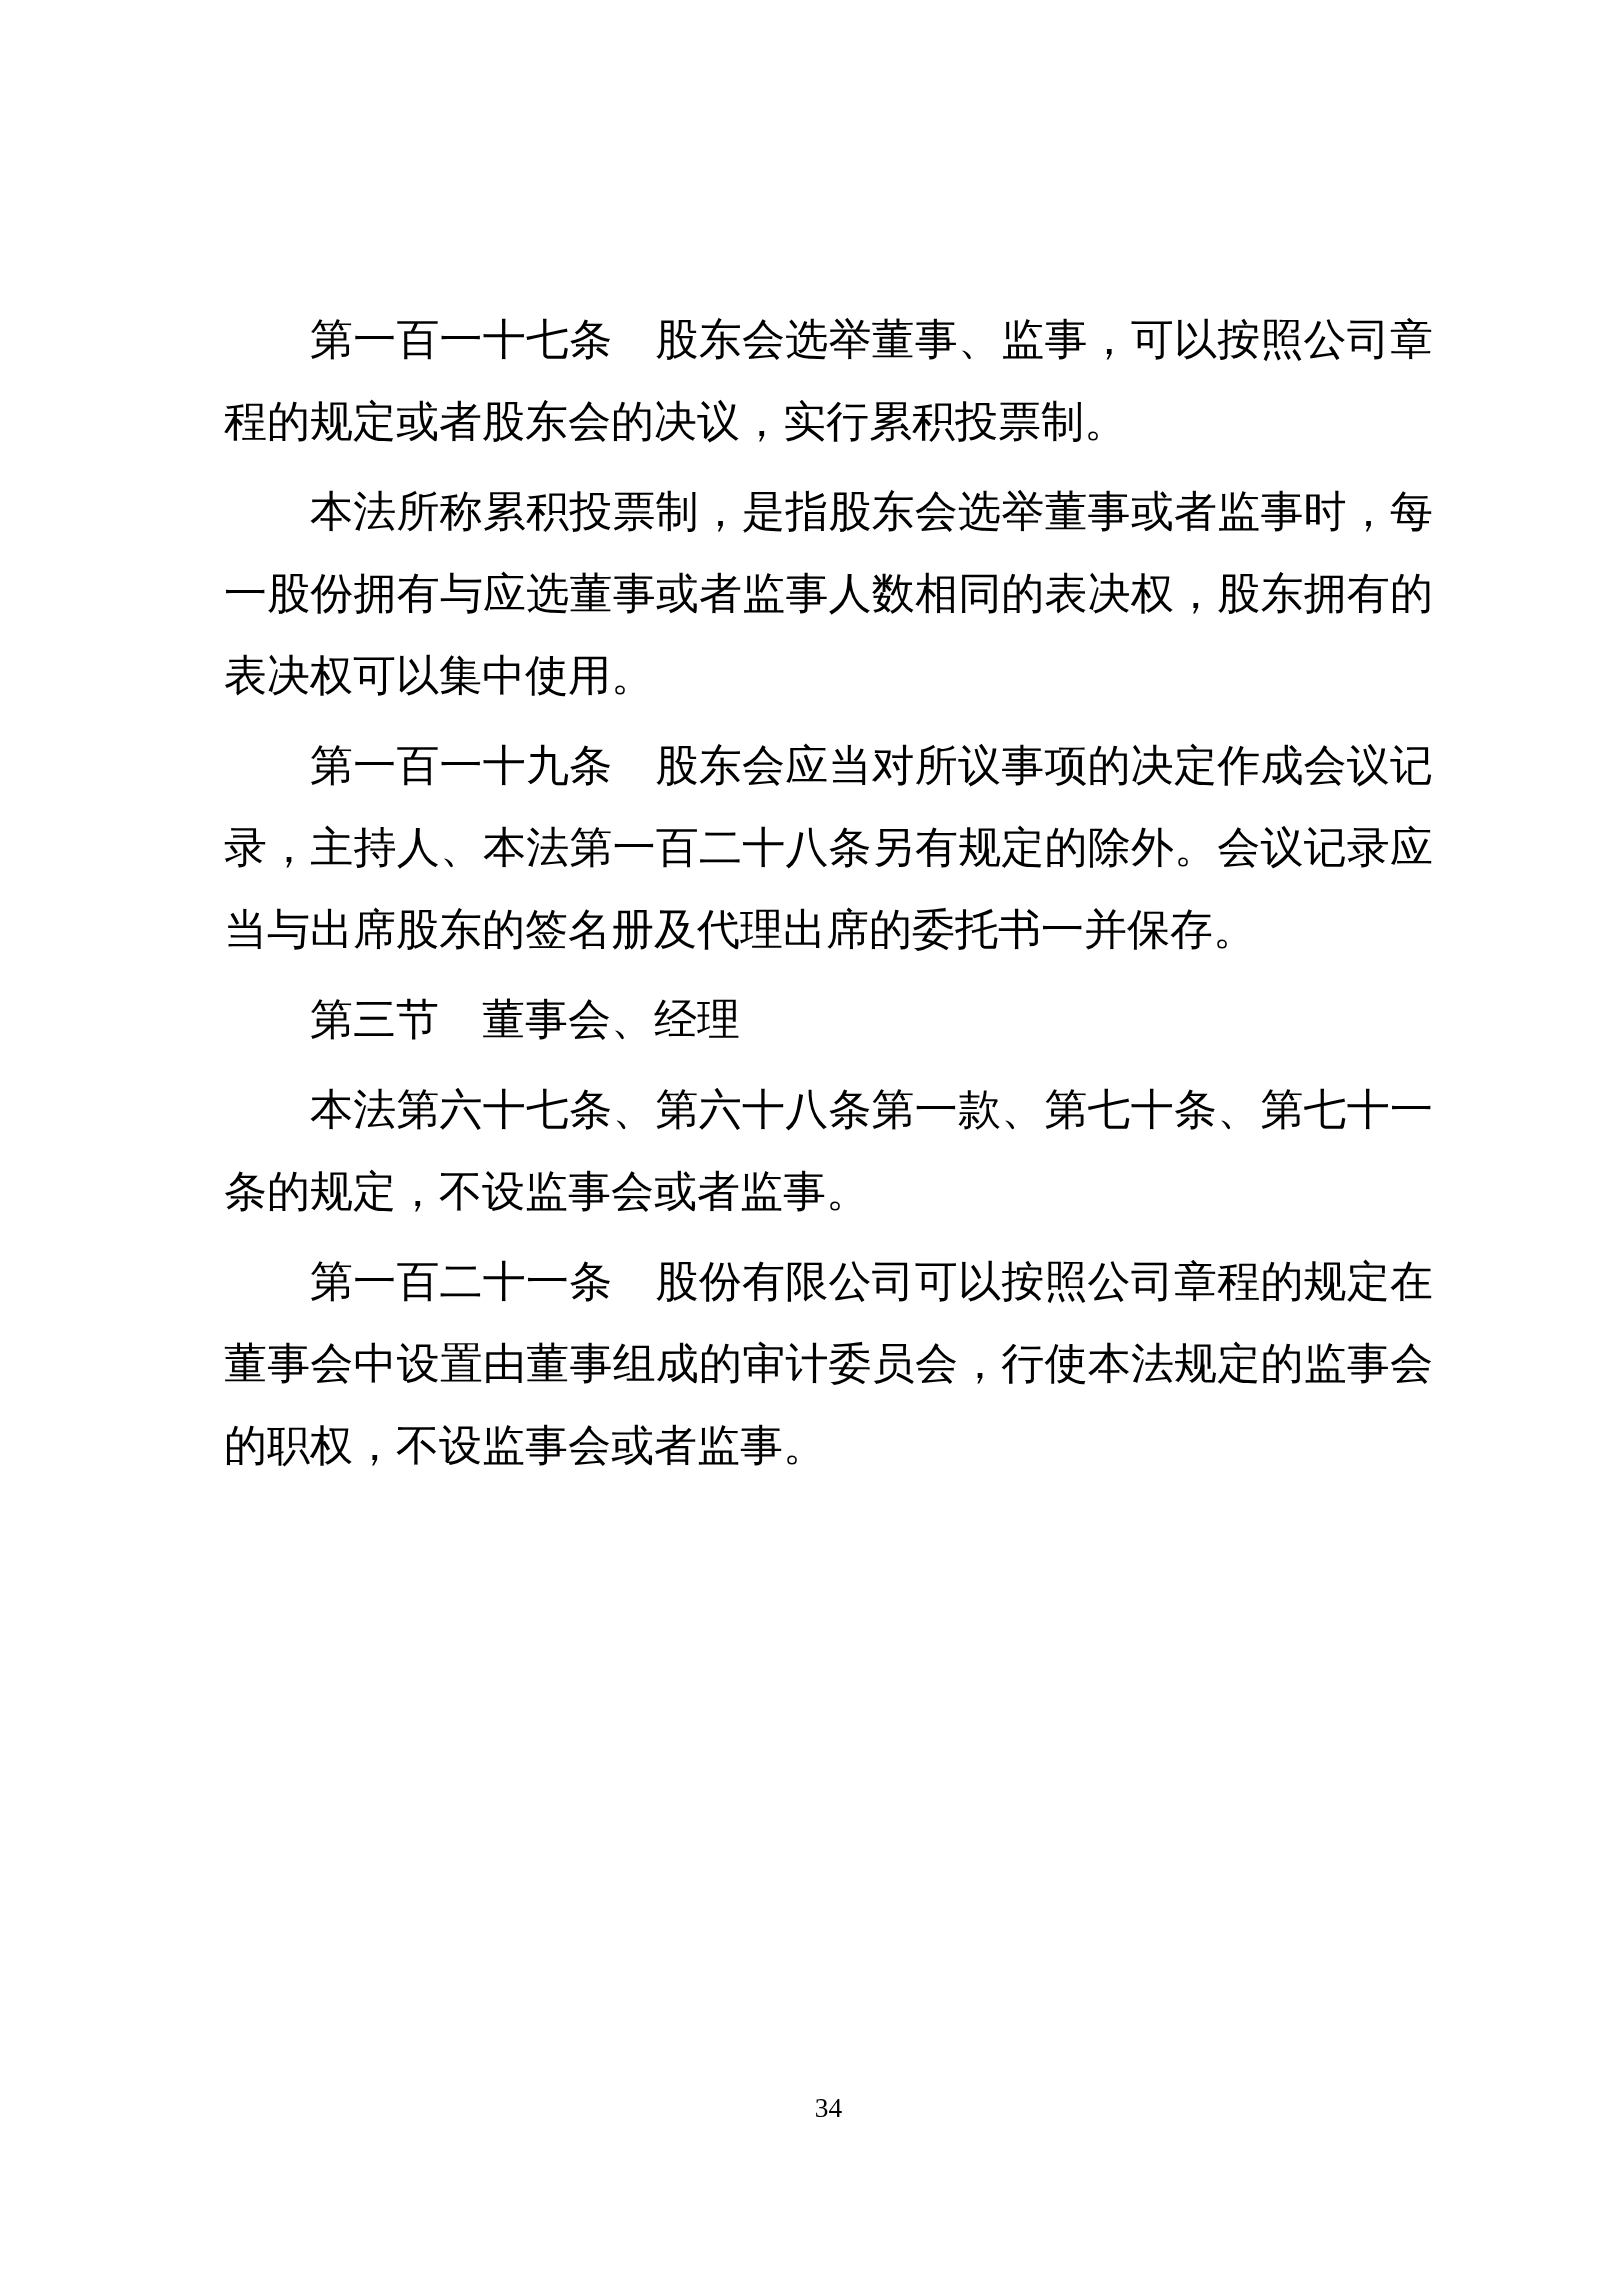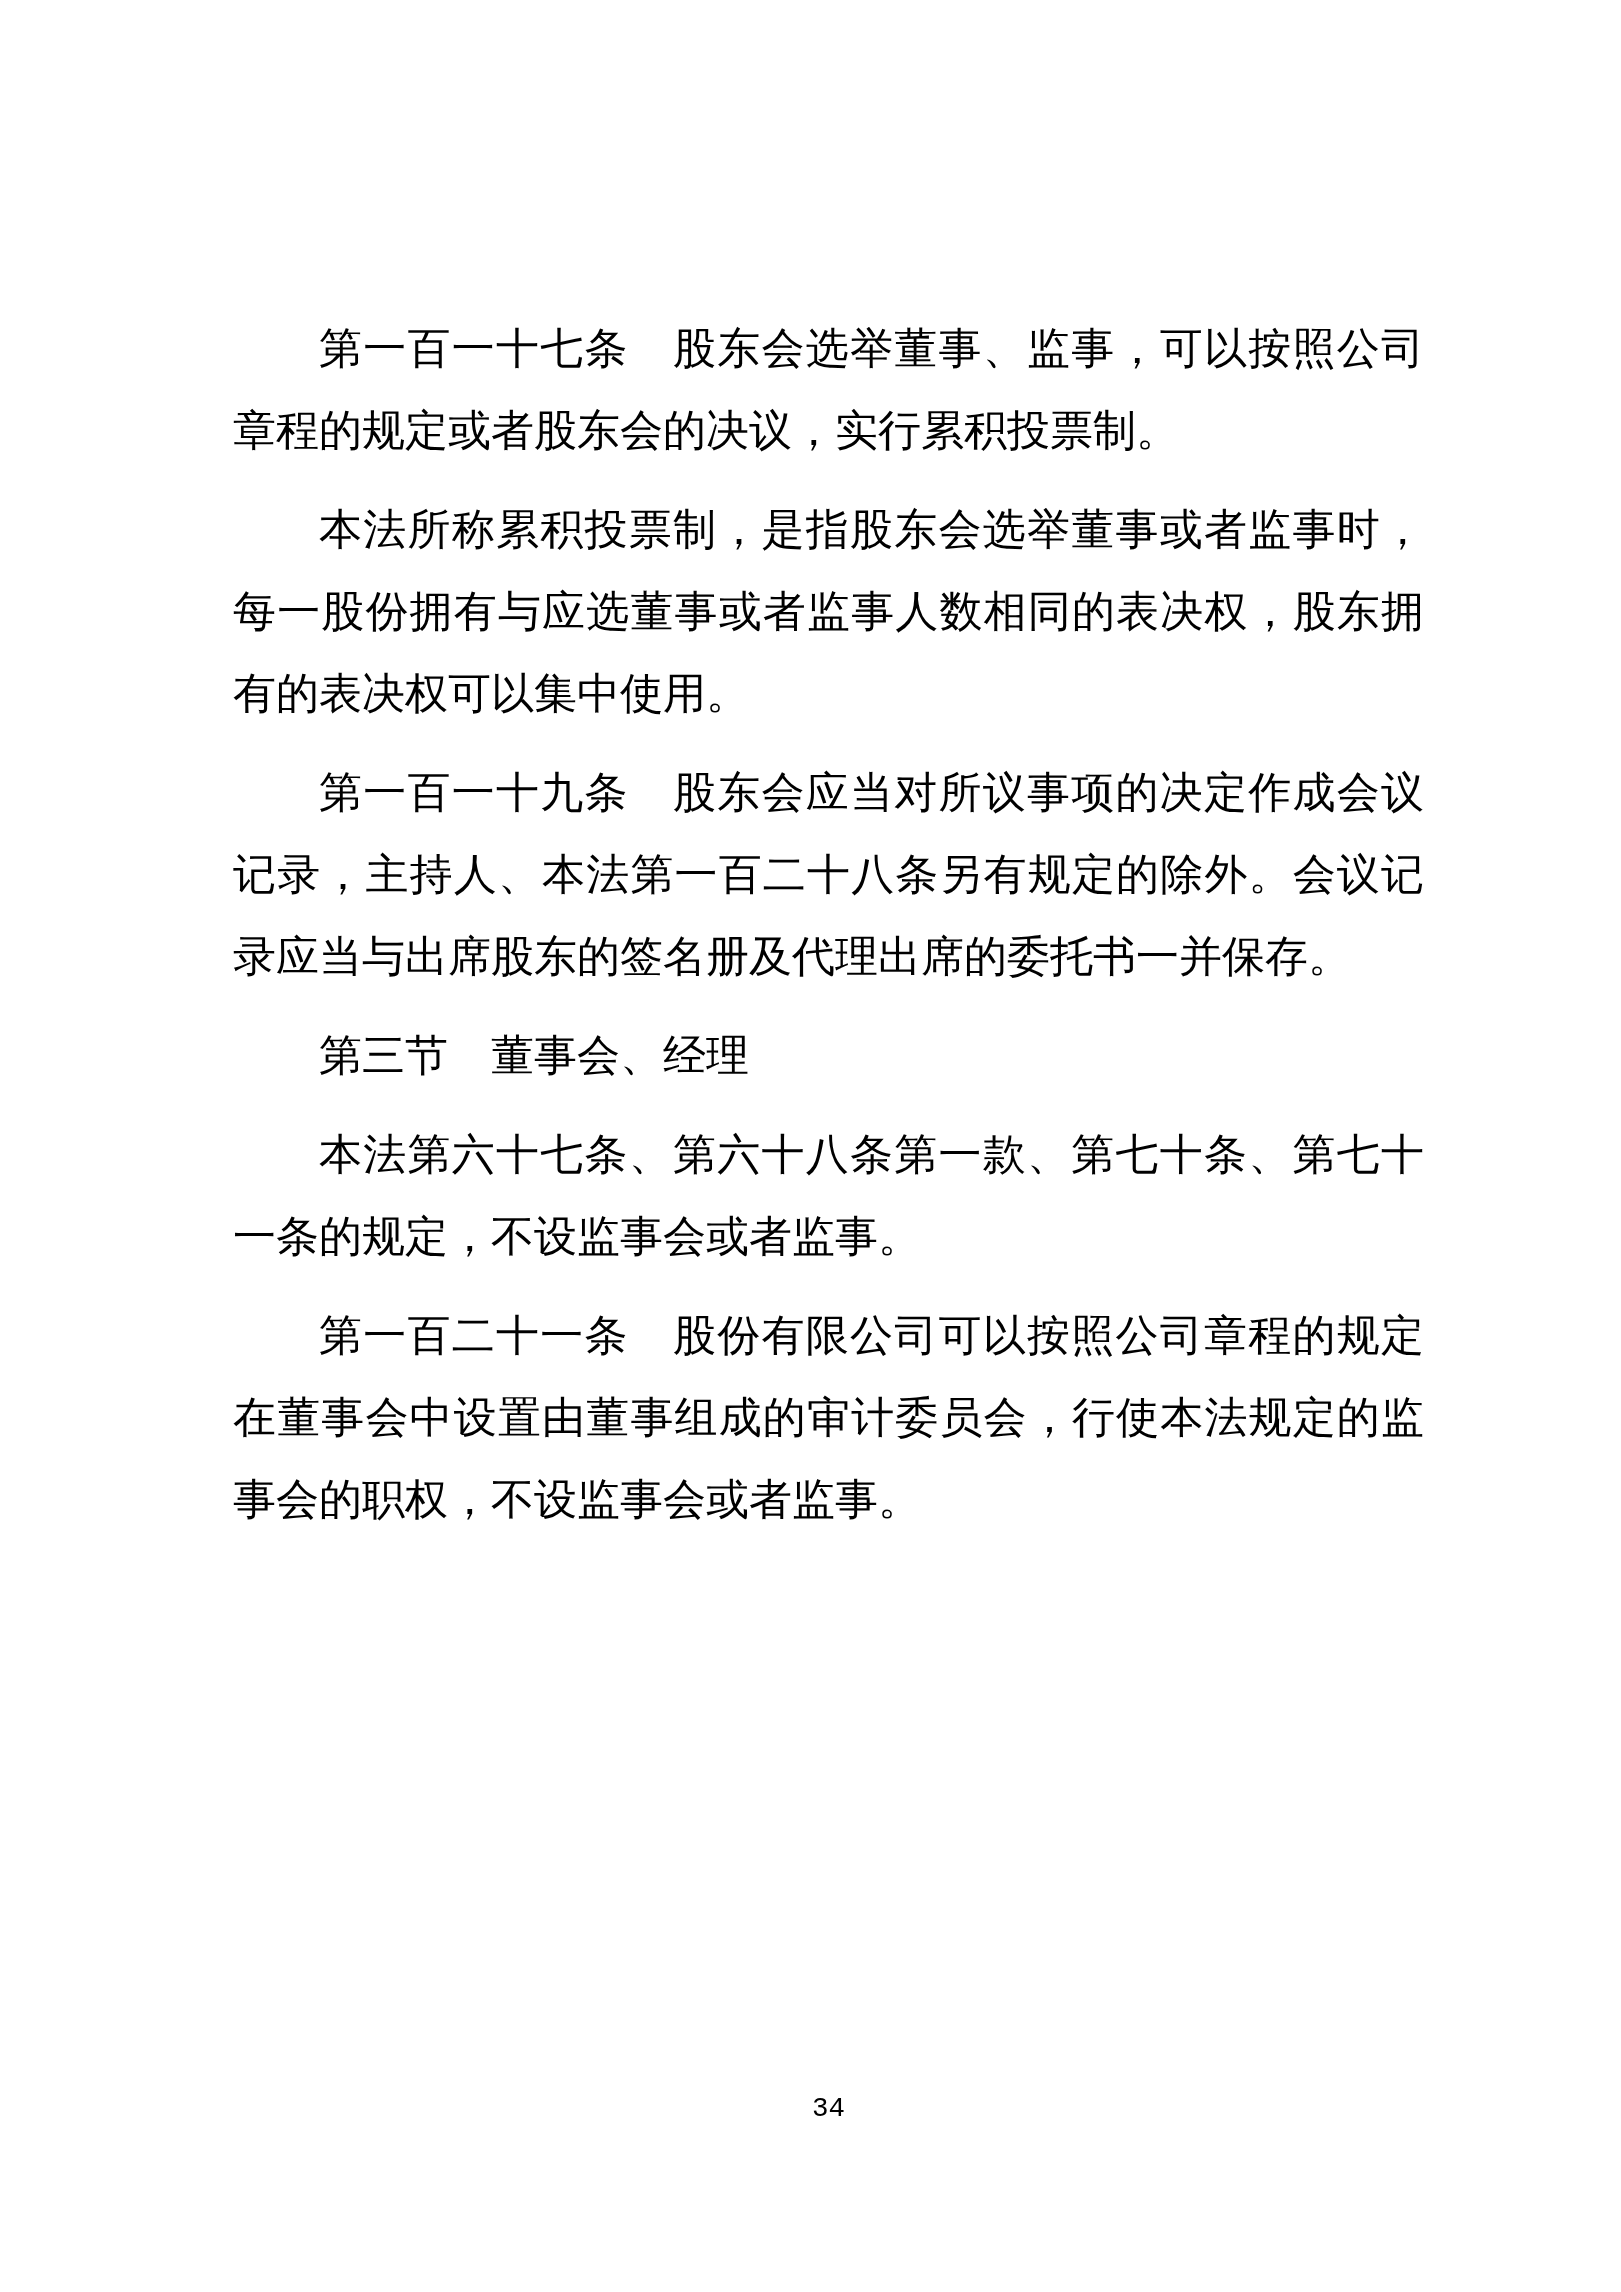--- a/index.html
+++ b/index.html
@@ -18,39 +18,39 @@
     background: #ffffff;
     overflow: hidden;
   }
   .text-block {
     position: absolute;
     left: 216px;
     top: 291px;
     width: 1225px;
   }
   .para {
-    margin: 17px;
+    margin: 8px;
     padding: 0;
     font-family: "Liberation Serif", serif;
     font-size: 43px;
     line-height: 82px;
     color: #000000;
     text-align: justify;
     text-justify: inter-character;
     text-indent: 2em;
     letter-spacing: 0;
     word-break: normal;
   }
   .page-number {
     position: absolute;
     left: 216px;
     top: 2092px;
     width: 1225px;
     text-align: center;
-    font-family: Liberation Mono, monospace;
+    font-family: Liberation Serif, serif;
     font-size: 27.4px;
     line-height: 33px;
     color: #000000;
   }
 </style>
 </head>
 <body>
 
 <div class="page">
   <div class="text-block">

